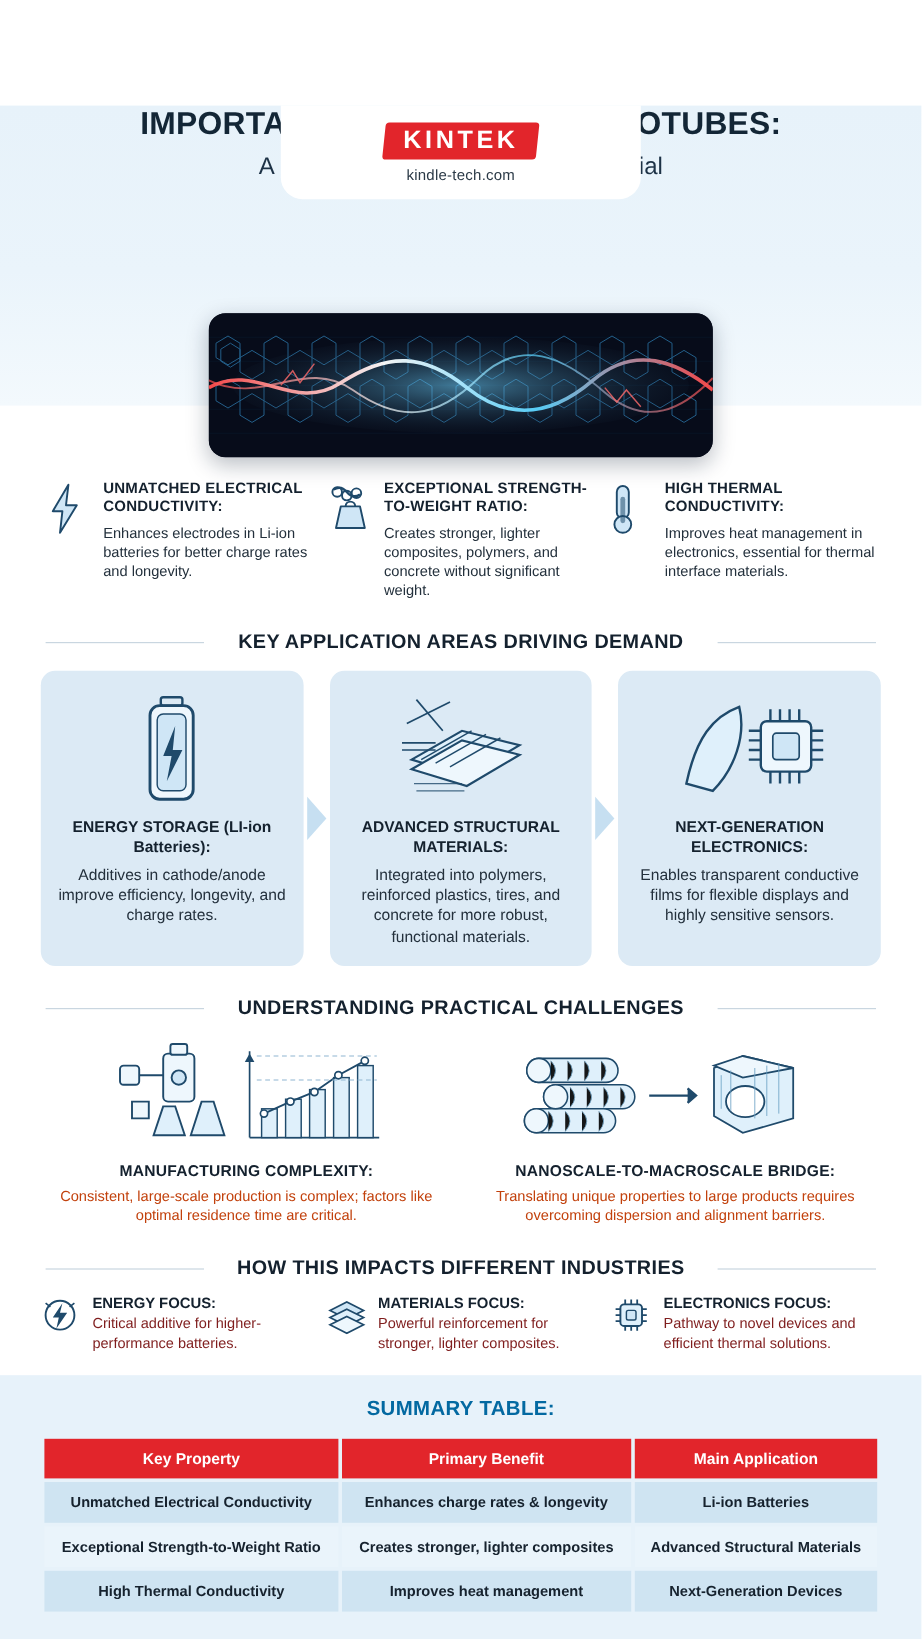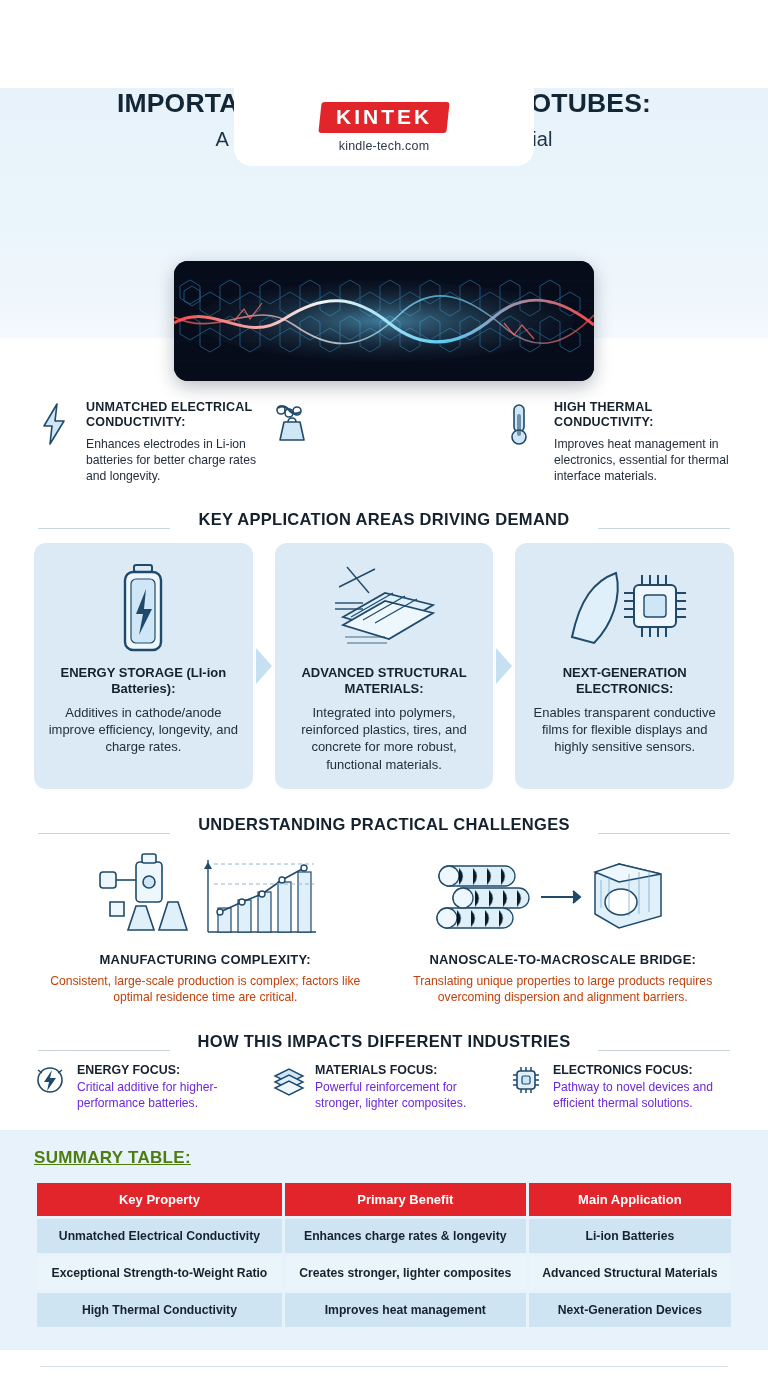--- a/index.html
+++ b/index.html
@@ -93,21 +93,21 @@
   }
   .benefit p {
     font-size: 12.2px;
     line-height: 1.33;
     margin-top: 5px;
     color: #23303c;
   }
 
   
   .sec-head {
-    display: flex; align-items: flex-end; gap: 28px;
+    display: flex; align-items: center; gap: 28px;
     margin: 26px 38px 0 38px;
   }
   .sec-head .rule { flex: 1; height: 1px; background: #c9d6e0; }
   .sec-head h2 {
     font-size: 16.5px;
     font-weight: bold;
     letter-spacing: .3px;
     color: #14212e;
     text-transform: uppercase;
     white-space: nowrap;
@@ -164,33 +164,32 @@
 
   
   .industries {
     display:flex;
     padding: 12px 34px 0 34px;
     gap: 14px;
   }
   .industry { flex:1; display:flex; gap:9px; }
   .industry .i-icon { flex: 0 0 34px; padding-top: 1px; }
   .industry h3 { font-size: 12.4px; font-weight:bold; color:#14212e; text-transform:uppercase; }
-  .industry p { font-size:12.1px; line-height:1.32; margin-top:3px; color:#6d28d9; }
+  .industry p { font-size:12.1px; line-height:1.32; margin-top:3px; color:#7f1d1d; }
 
   
   .summary-band {
     margin-top: 18px;
     background: #e7f2fa;
     padding: 18px 34px 20px 34px;
   }
   .summary-band h2 {
-    font-size:17px; font-weight:bold;
-    letter-spacing:.3px; color:#4d7c0f; text-transform:uppercase;
+    text-align:center; font-size:17px; font-weight:bold;
+    letter-spacing:.3px; color:#0369a1; text-transform:uppercase;
     margin-bottom: 12px;
-    text-decoration: underline;
   }
   table.summary { width: 100%; border-collapse: separate; border-spacing: 3px; }
   table.summary th {
     background: #e2252b;
     color: #fff;
     font-size: 13px;
     font-weight: bold;
     padding: 9px 6px;
     text-align: center;
   }
@@ -287,20 +286,24 @@
     <div class="benefit">
       <div class="bicon">
         <svg width="38" height="44" viewBox="0 0 38 44">
           <path d="M6 6 q6 -4 11 2 q5 6 11 2" stroke="#1f4a6b" stroke-width="2" fill="none"></path>
           <circle cx="9" cy="8" r="4" fill="none" stroke="#1f4a6b" stroke-width="1.6"></circle>
           <circle cx="17" cy="11" r="4" fill="none" stroke="#1f4a6b" stroke-width="1.6"></circle>
           <circle cx="25" cy="9" r="4" fill="none" stroke="#1f4a6b" stroke-width="1.6"></circle>
           <path d="M12 20 h16 l4 18 H8 z" fill="#cfe6f6" stroke="#1f4a6b" stroke-width="1.6" stroke-linejoin="round"></path>
           <path d="M16 20 a4 4 0 0 1 8 0" fill="none" stroke="#1f4a6b" stroke-width="1.6"></path>
         </svg>
+      </div>
+      <div>
+        <h3>EXCEPTIONAL STRENGTH-TO-WEIGHT RATIO:</h3>
+        <p>Creates stronger, lighter composites, polymers, and concrete without significant weight.</p>
       </div>
     </div>
 
     <div class="benefit">
       <div class="bicon">
         <svg width="26" height="46" viewBox="0 0 26 46">
           <rect x="8" y="3" width="10" height="27" rx="5" fill="#cfe6f6" stroke="#1f4a6b" stroke-width="1.6"></rect>
           <circle cx="13" cy="35" r="7" fill="#cfe6f6" stroke="#1f4a6b" stroke-width="1.6"></circle>
           <rect x="11" y="12" width="4" height="22" rx="2" fill="#1f4a6b" opacity=".55"></rect>
         </svg>

